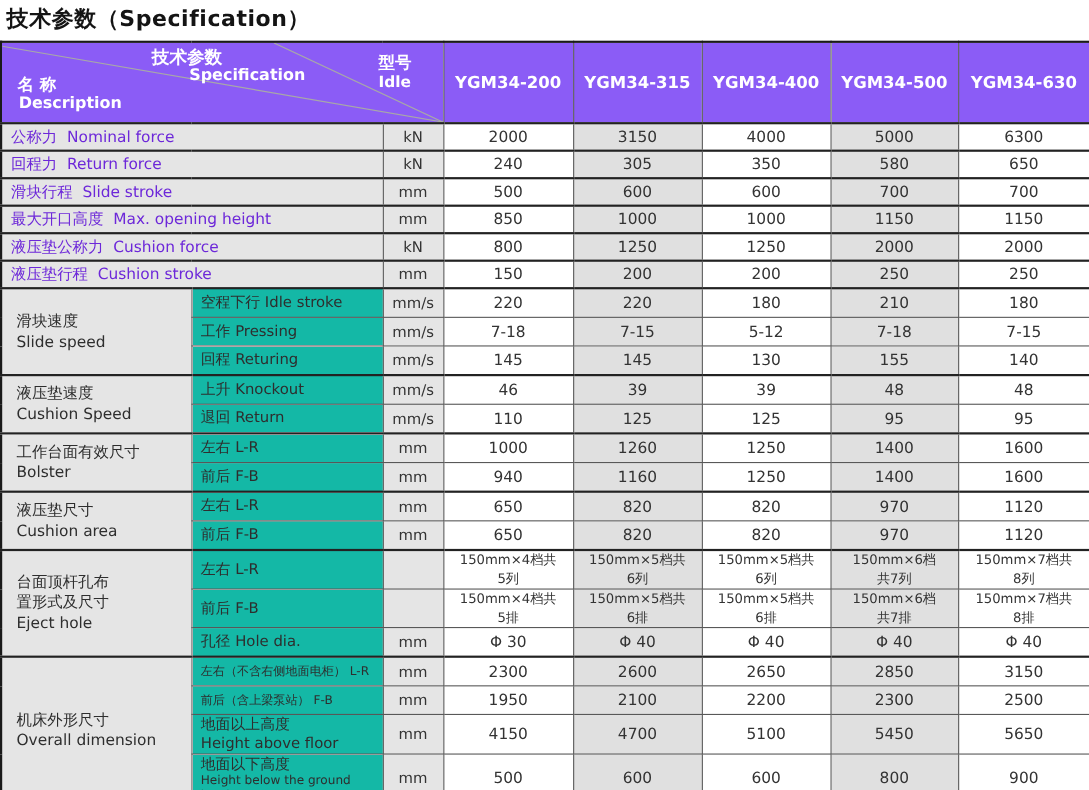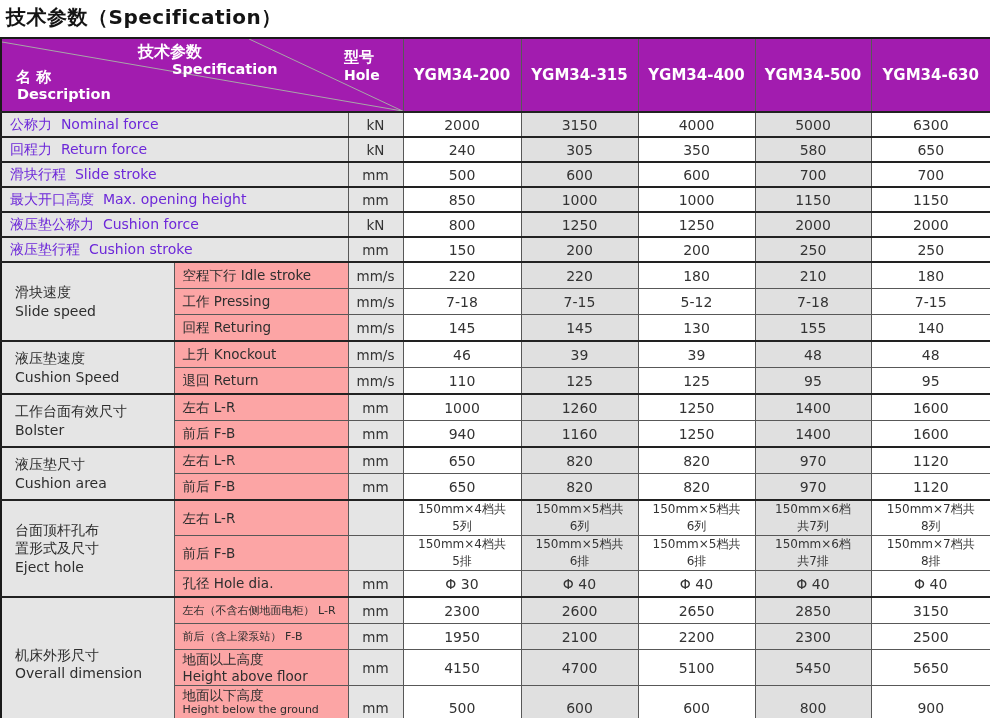--- a/index.html
+++ b/index.html
@@ -4,21 +4,21 @@
 <style>
   html,body{margin:0;padding:0;background:#ffffff;
     font-family:"DejaVu Sans","Liberation Sans",sans-serif;}
   .page{width:990px;}
   .title{margin:0;padding:4px 10px 6px 6px;font-size:20px;font-weight:bold;
     color:#141414;letter-spacing:0.5px;}
   table.spec{width:990px;table-layout:fixed;border-collapse:collapse;
     border:2px solid #1a1a1a;}
   table.spec th,table.spec td{border:1px solid #585858;overflow:hidden;}
   
-  thead th{background:#a21caf;color:#ffffff;font-weight:bold;
+  thead th{background:#8b5cf6;color:#ffffff;font-weight:bold;
     border:1px solid #222222;border-bottom:2px solid #1a1a1a;height:70px;margin-left:41px;}
   th.model{font-size:15px;}
   th.corner{position:relative;padding:0;}
   th.corner .diag{position:absolute;left:0;top:0;width:100%;height:100%;}
   th.corner .diag line{stroke:#a8a8a8;stroke-width:1;}
   th.corner span{position:absolute;white-space:nowrap;line-height:1.1;text-align:left;}
   .c-spec-zh{left:136px;top:4px;font-size:16px;}
   .c-spec-en{left:170px;top:23px;font-size:14.5px;}
   .c-name-zh{left:14px;top:30px;font-size:15px;}
   .c-name-en{left:15px;top:48px;font-size:14.5px;}
@@ -27,21 +27,21 @@
   .c-type i{display:block;font-style:normal;font-size:14px;line-height:1.25;}
   
   tbody td{height:23px;font-size:14px;color:#333333;text-align:center;
     padding:0 2px;background:#ffffff;}
   tr.gstart td{border-top:2px solid #222222;}
   tr.tall td{height:33px;}
   td.glabel{background:#e5e5e5;text-align:left;padding:1px 2px 1px 13px;
     white-space:pre-line;line-height:1.3;color:#2e2e2e;}
   td.label{background:#e5e5e5;text-align:left;padding-left:8px;
     white-space:pre-wrap;color:#6d28d9;}
-  td.sub{background:#fca5a5;text-align:left;padding:1px 2px 1px 8px;
+  td.sub{background:#14b8a6;text-align:left;padding:1px 2px 1px 8px;
     font-size:13.5px;color:#2e2e2e;line-height:1.2;}
   td.sub.narrow{font-size:11px;}
   td.sub .l2{display:block;font-size:13.5px;}
   td.sub .l2.small{font-size:11px;}
   td.unit{background:#e5e5e5;font-size:13.5px;}
   td.val.shade{background:#e0e0e0;}
   td.val.sm{font-size:12px;padding:0 14px;}
 </style>
 </head>
 <body>
@@ -66,21 +66,21 @@
           <svg class="diag" viewBox="0 0 402 72" preserveAspectRatio="none">
             <line x1="0" y1="3" x2="402" y2="72"></line>
             <line x1="248" y1="0" x2="402" y2="72"></line>
           </svg>
           <span class="c-spec-zh">技术参数</span>
           <span class="c-spec-en">Specification</span>
           <span class="c-name-zh">名 称</span>
           <span class="c-name-en">Description</span>
           <span class="c-type">
               <b>型号</b>
-              <i>Hole</i>
+              <i>Idle</i>
             </span>
         </th>
       <th class="model">YGM34-200</th>
           <th class="model">YGM34-315</th>
           <th class="model">YGM34-400</th>
           <th class="model">YGM34-500</th>
           <th class="model">YGM34-630</th>
         </tr>
     </thead>
     <tbody id="tbody">

